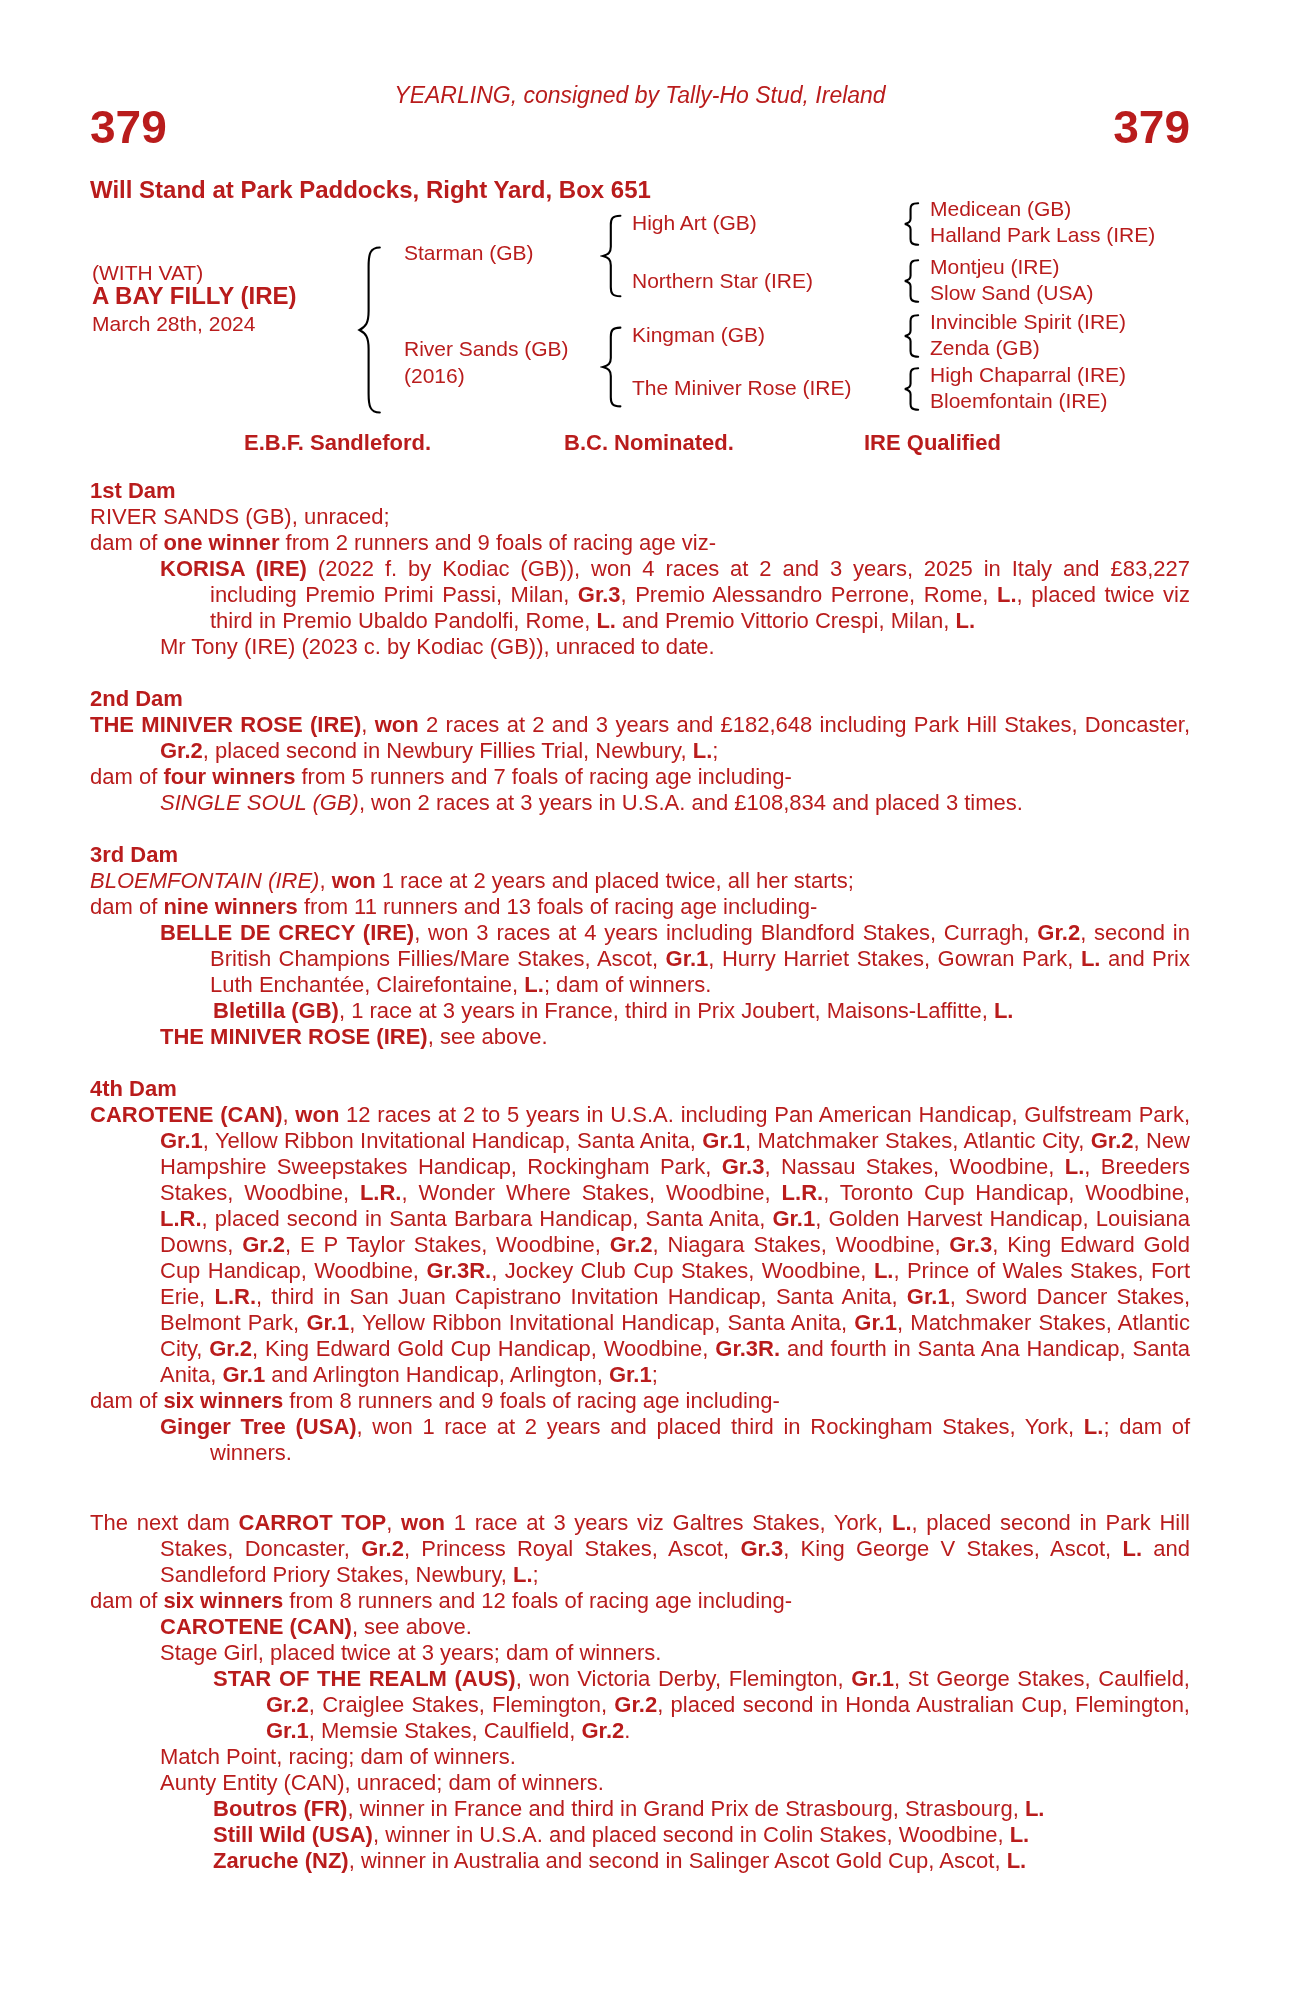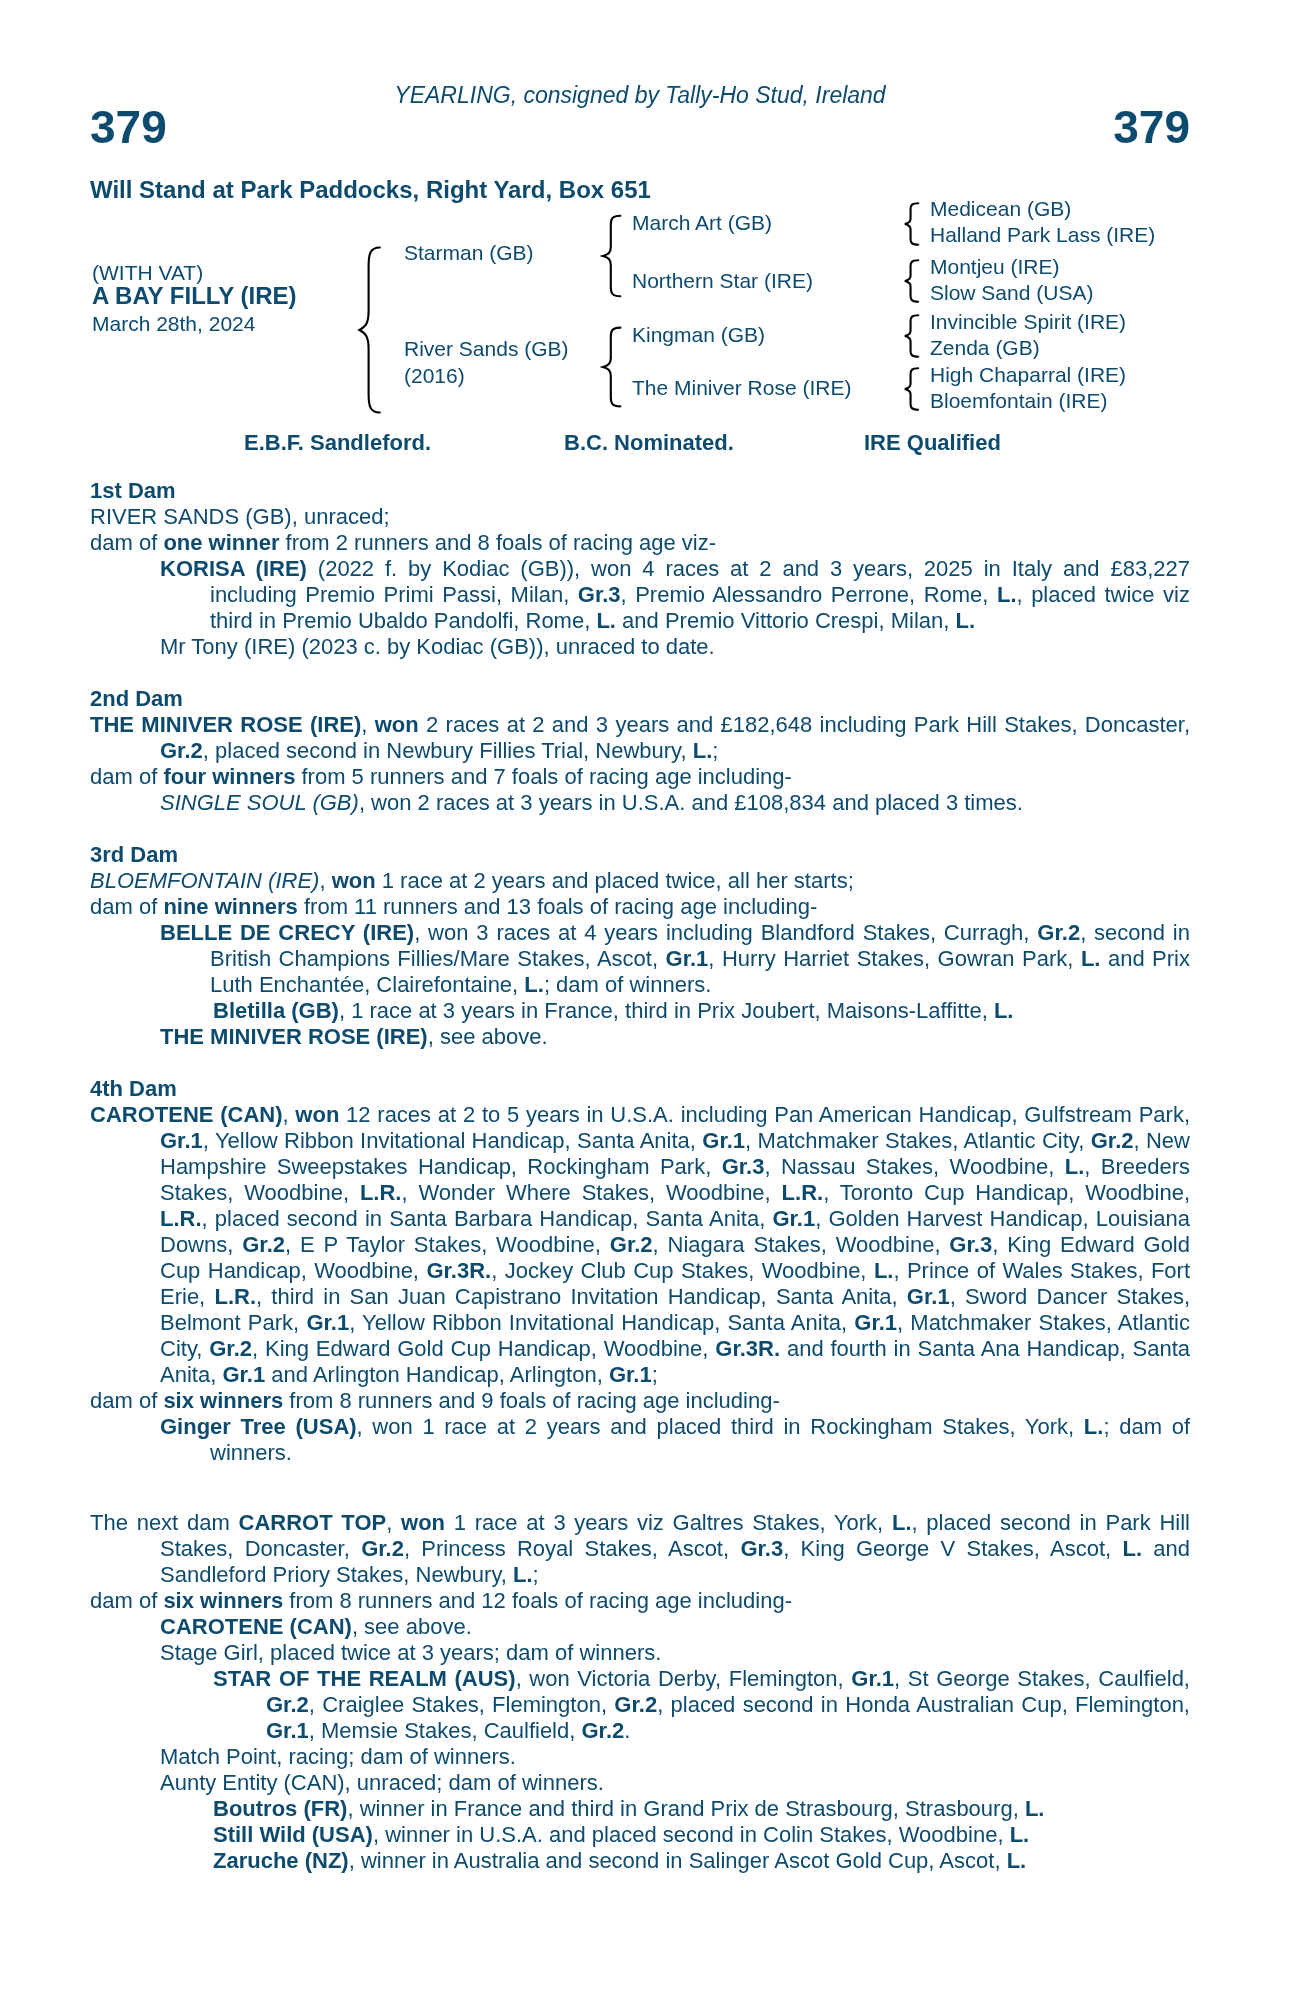--- a/index.html
+++ b/index.html
@@ -1,16 +1,16 @@
 <!DOCTYPE html>
 <html><head>
 <meta charset="utf-8">
 <style>
   html,body{margin:0;padding:0;background:#ffffff;}
-  .page{position:relative;width:1315px;height:2000px;background:#ffffff;color:#0c4a6e;
+  .page{position:relative;width:1315px;height:2000px;background:#ffffff;color:#b91c1c;
         font-family:"Liberation Sans",sans-serif;overflow:hidden;}
   .b{font-weight:bold;}
   .i{font-style:italic;}
 
   
   .consign{position:absolute;left:90px;top:82px;width:1100px;text-align:center;
            font-style:italic;font-size:23px;}
   .lot{position:absolute;left:90px;top:104px;width:1100px;font-size:46px;font-weight:bold;line-height:1;}
   .lot-left{position:absolute;left:0;top:0;}
   .lot-right{position:absolute;right:0;top:0;}
@@ -72,21 +72,21 @@
       <svg viewBox="0 0 20 100" preserveAspectRatio="none">
           <path d="M17 2 C10 2 9 6 9 13 L9 39 C9 46 7 48 2.5 50 C7 52 9 54 9 61 L9 87 C9 94 10 98 17 98"></path>
         </svg>
     </span>
     <span class="brace" style="left:600px;top:326px;width:24px;height:82px;">
       <svg viewBox="0 0 20 100" preserveAspectRatio="none">
           <path d="M17 2 C10 2 9 6 9 13 L9 39 C9 46 7 48 2.5 50 C7 52 9 54 9 61 L9 87 C9 94 10 98 17 98"></path>
         </svg>
     </span>
 
-    <span class="pn" style="left:632px;top:212px;">March Art (GB)</span>
+    <span class="pn" style="left:632px;top:212px;">High Art (GB)</span>
     <span class="pn" style="left:632px;top:270px;">Northern Star (IRE)</span>
     <span class="pn" style="left:632px;top:324px;">Kingman (GB)</span>
     <span class="pn" style="left:632px;top:377px;">The Miniver Rose (IRE)</span>
 
     <span class="brace" style="left:902px;top:202px;width:19px;height:44px;">
       <svg viewBox="0 0 20 100" preserveAspectRatio="none">
           <path d="M17 3 C10 3 9 8 9 16 L9 38 C9 45 7 48 3 50 C7 52 9 55 9 62 L9 84 C9 92 10 97 17 97"></path>
         </svg>
     </span>
     <span class="brace" style="left:902px;top:259px;width:19px;height:44px;">
@@ -116,21 +116,21 @@
   </div>
 
   <span class="nom" style="left:244px;">E.B.F. Sandleford.</span>
   <span class="nom" style="left:564px;">B.C. Nominated.</span>
   <span class="nom" style="left:864px;">IRE Qualified</span>
 
   <div class="bodytext">
       <div class="section">
         <p class="para dam-title">1st Dam</p>
         <p class="para plain"><span>RIVER SANDS (GB), unraced;</span></p>
-        <p class="para plain"><span>dam of </span><span class="b">one winner</span><span> from 2 runners and 8 foals of racing age viz-</span></p>
+        <p class="para plain"><span>dam of </span><span class="b">one winner</span><span> from 2 runners and 9 foals of racing age viz-</span></p>
         <p class="para entry"><span class="b">KORISA (IRE)</span><span> (2022 f. by Kodiac (GB)), won 4 races at 2 and 3 years, 2025 in Italy and £83,227 including Premio Primi Passi, Milan, </span><span class="b">Gr.3</span><span>, Premio Alessandro Perrone, Rome, </span><span class="b">L.</span><span>, placed twice viz third in Premio Ubaldo Pandolfi, Rome, </span><span class="b">L.</span><span> and Premio Vittorio Crespi, Milan, </span><span class="b">L.</span></p>
         <p class="para entry"><span>Mr Tony (IRE) (2023 c. by Kodiac (GB)), unraced to date.</span></p>
       </div>
       <div class="section">
         <p class="para dam-title">2nd Dam</p>
         <p class="para plain"><span class="b">THE MINIVER ROSE (IRE)</span><span>, </span><span class="b">won</span><span> 2 races at 2 and 3 years and £182,648 including Park Hill Stakes, Doncaster, </span><span class="b">Gr.2</span><span>, placed second in Newbury Fillies Trial, Newbury, </span><span class="b">L.</span><span>;</span></p>
         <p class="para plain"><span>dam of </span><span class="b">four winners</span><span> from 5 runners and 7 foals of racing age including-</span></p>
         <p class="para entry"><span class="i">SINGLE SOUL (GB)</span><span>, won 2 races at 3 years in U.S.A. and £108,834 and placed 3 times.</span></p>
       </div>
       <div class="section">

